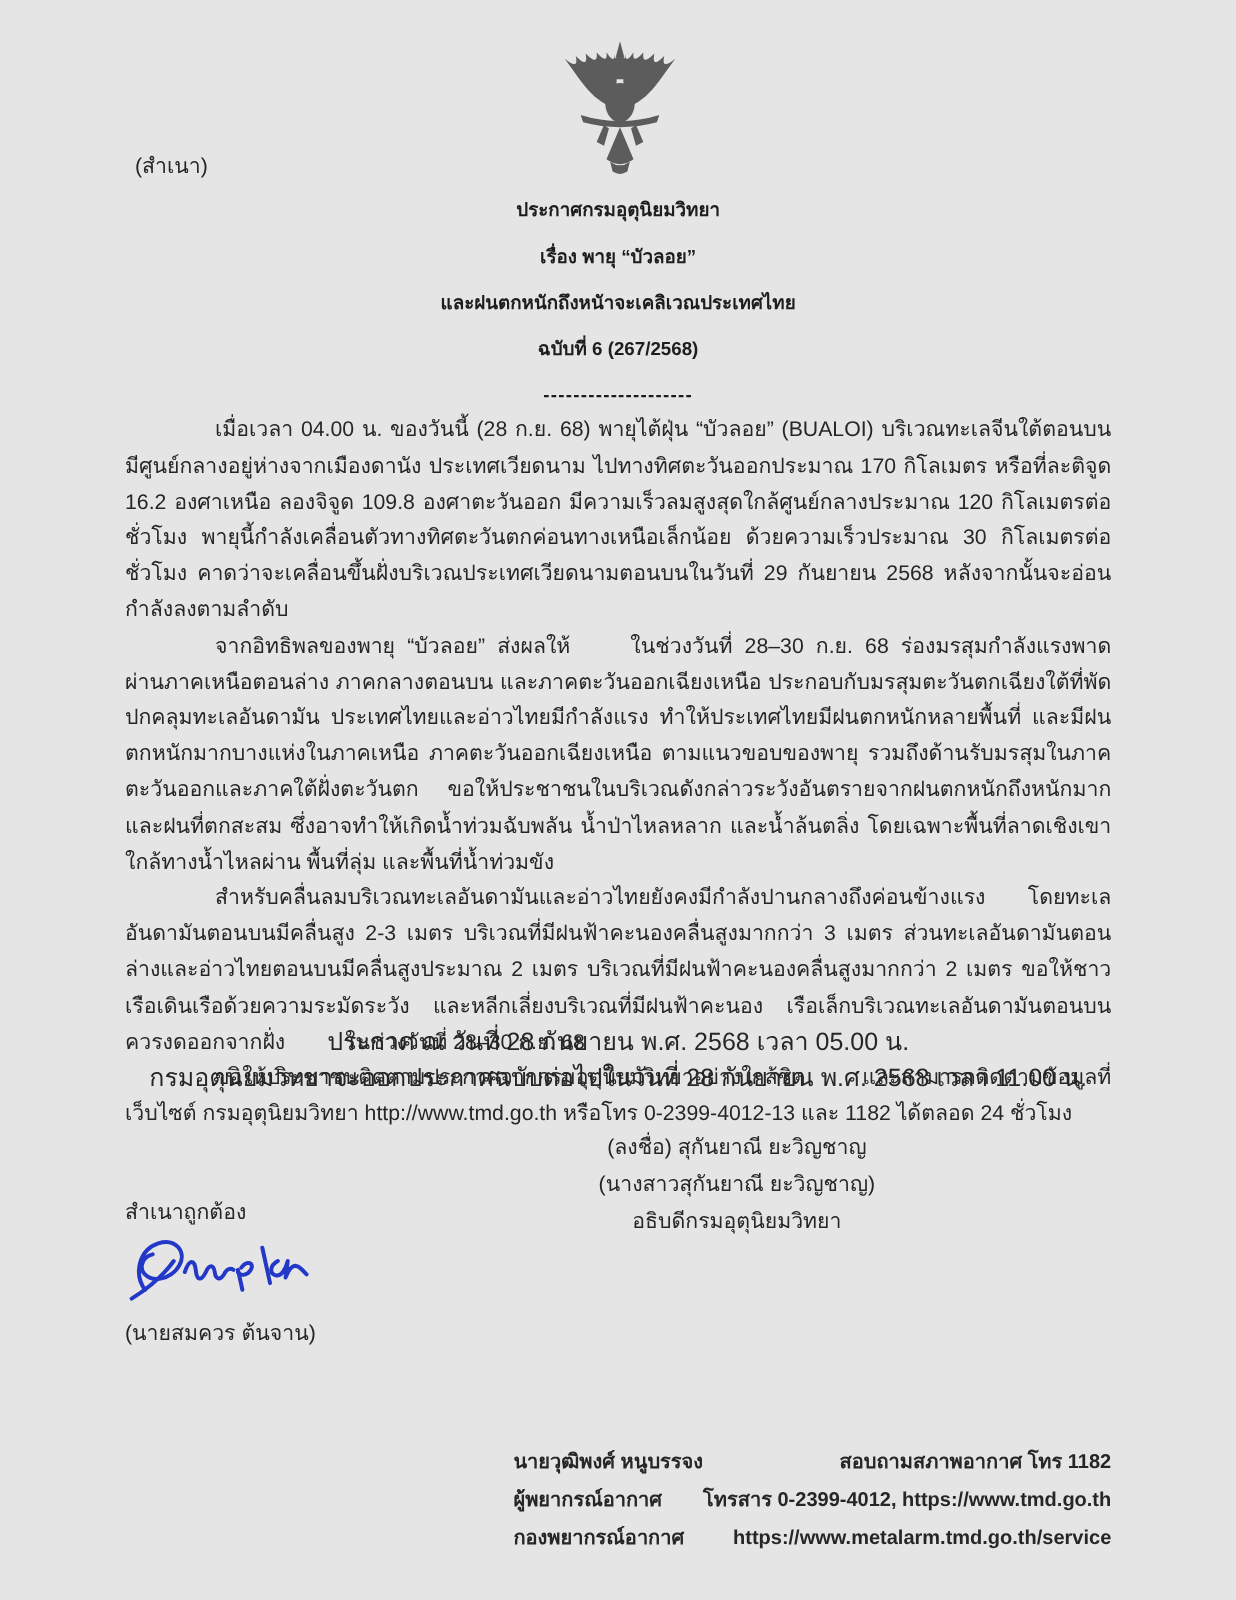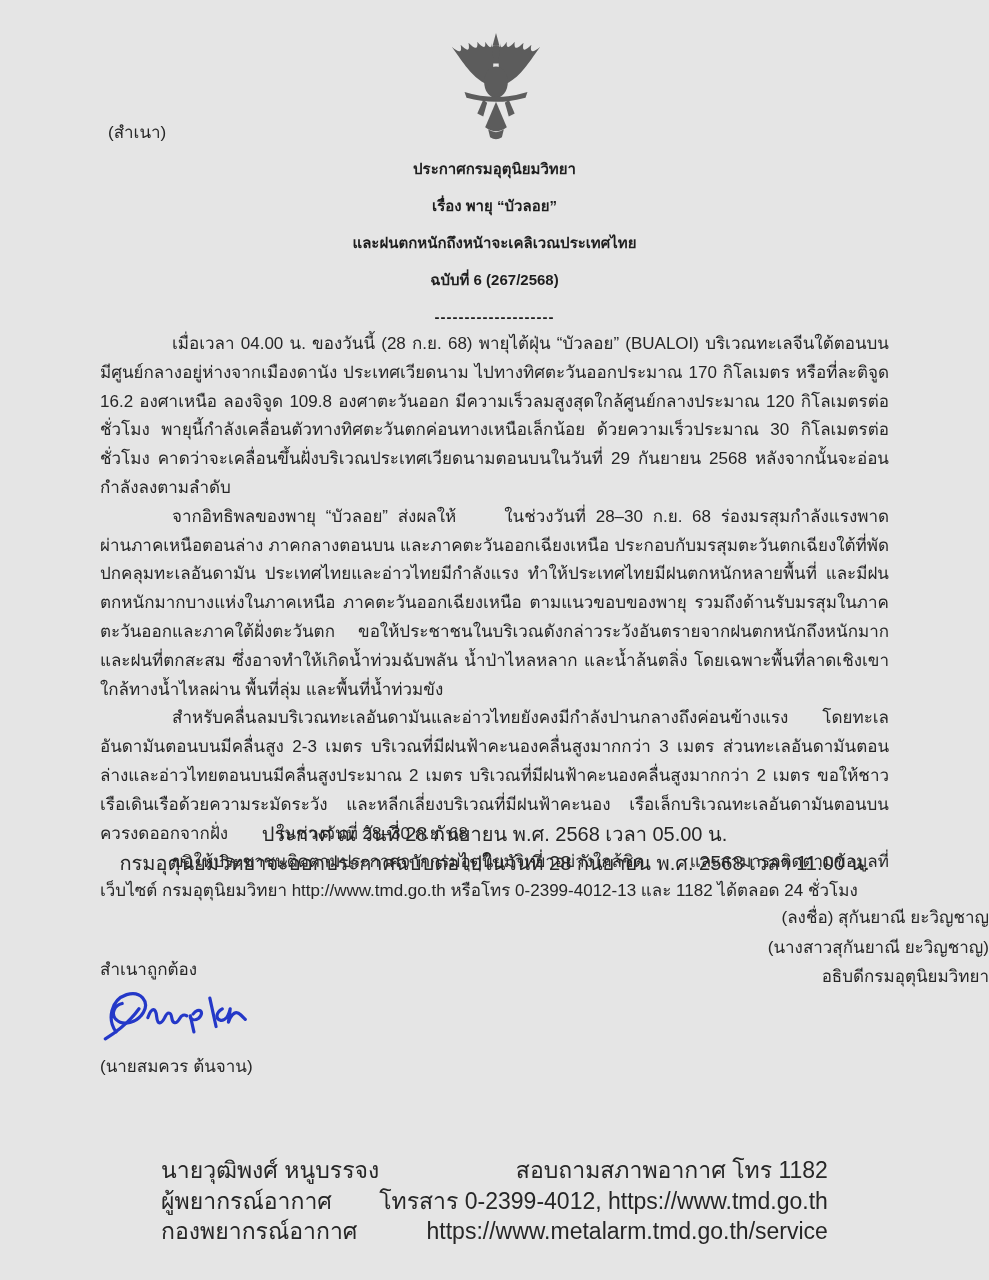--- a/index.html
+++ b/index.html
@@ -35,34 +35,34 @@
   }
   .body-block p{margin:0;text-indent:72px;}
   .body-block b{font-weight:normal;padding-left:48px;}
   .announce-block{
     position:absolute;left:0;top:820px;width:100%;
     text-align:center;font-size:20px;line-height:29px;
   }
   .signer-block{
     position:absolute;left:0;top:903px;width:100%;
     padding-left:190px;box-sizing:border-box;
-    text-align:right;font-size:17px;line-height:29.5px;
+    text-align:center;font-size:17px;line-height:29.5px;
   }
   .certify-block{
     position:absolute;left:100px;top:958px;width:360px;
     font-size:17px;line-height:24px;
   }
   .certify-label{margin-bottom:2px;}
   .signature-wrap{height:62px;margin:2px 0 6px -6px;}
   .certify-name{margin-top:4px;line-height:30px;}
   .certify-position{line-height:30px;}
   .footer{
     position:absolute;left:100px;top:1155px;width:789px;
-    display:flex;justify-content:center;
-    font-size:23px;line-height:30.5px;
+    display:flex;justify-content:flex-end;
+    font-size:16px;line-height:30.5px;font-weight:bold;
   }
   .footer-left{text-align:left;}
   .footer-right{text-align:right;}
 </style>
 </head>
 <body>
 
 <div class="page">
 
   <div class="copy-notation">(สำเนา)</div>

